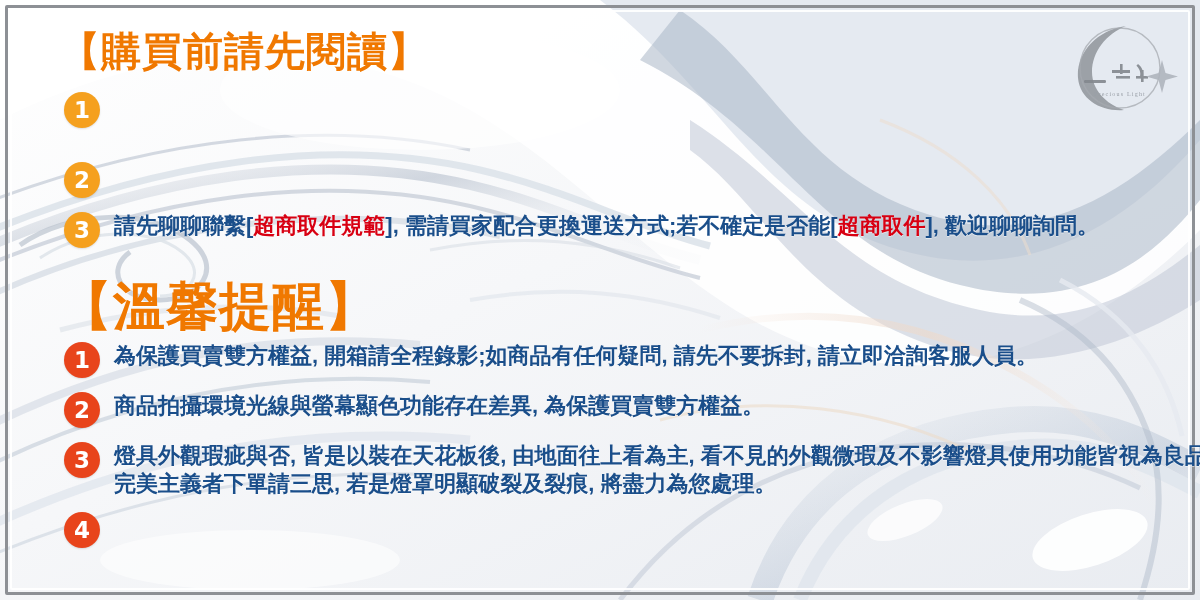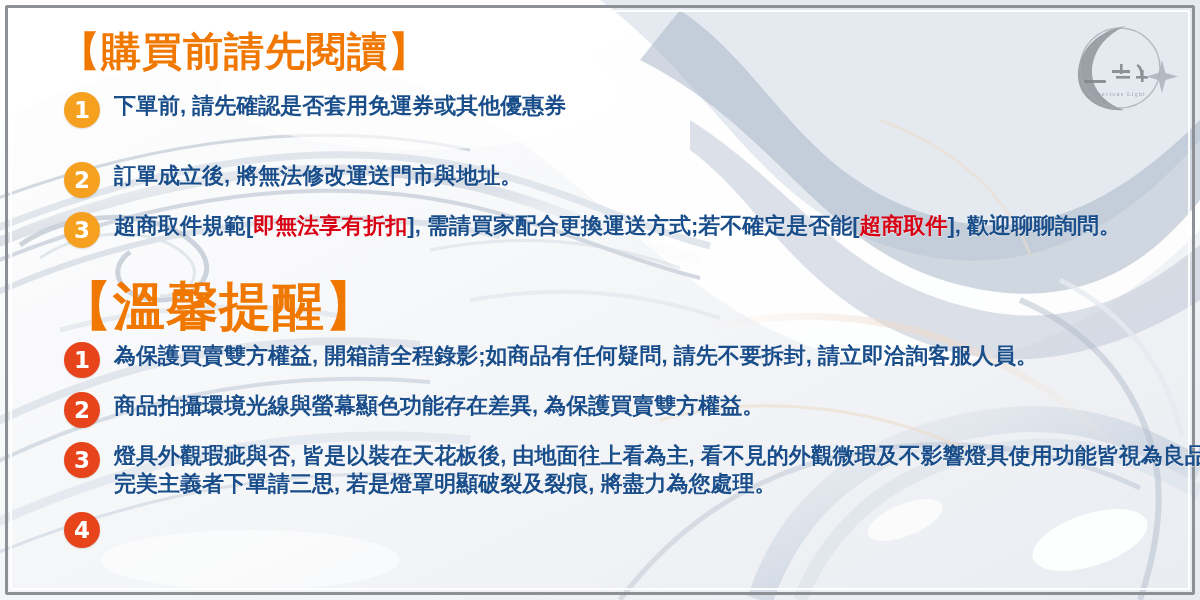--- a/index.html
+++ b/index.html
@@ -168,36 +168,32 @@
     </svg>
   </div>
 
   <div class="content">
 
     <div class="heading h1">【購買前請先閱讀】</div>
 
     <div class="item" id="item-a1">
       <div class="badge amber">1</div>
       <div class="lines">
-        <div class="line"><span>下單前, 請先確認是否套用免運券或其他優惠券</span></div>
       </div>
     </div>
 
     <div class="item" id="item-a2">
       <div class="badge amber">2</div>
-      <div class="lines">
-        <div class="line"><span>訂單成立後, 將無法修改運送門市與地址。</span></div>
-      </div>
     </div>
 
     <div class="item" id="item-a3">
       <div class="badge amber">3</div>
       <div class="lines">
         <div class="line">
-          <span>超商取件規範[</span><span class="hl">即無法享有折扣</span><span>], 需請買家配合更換運送方式;若不確定是否能[</span><span class="hl">超商取件</span><span>], 歡迎聊聊詢問。</span>
+          <span>請先聊聊聯繫[</span><span class="hl">超商取件規範</span><span>], 需請買家配合更換運送方式;若不確定是否能[</span><span class="hl">超商取件</span><span>], 歡迎聊聊詢問。</span>
         </div>
       </div>
     </div>
 
     <div class="heading h2">【溫馨提醒】</div>
 
     <div class="item" id="item-b1">
       <div class="badge red">1</div>
       <div class="lines">
         <div class="line"><span>為保護買賣雙方權益, 開箱請全程錄影;如商品有任何疑問, 請先不要拆封, 請立即洽詢客服人員。</span></div>

